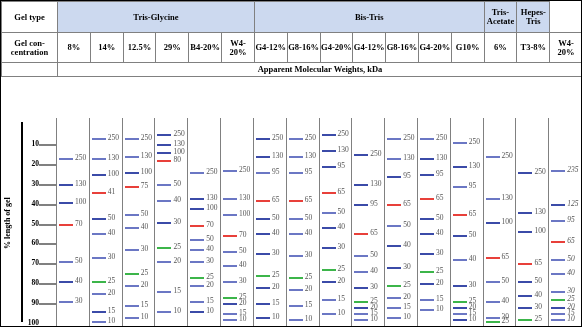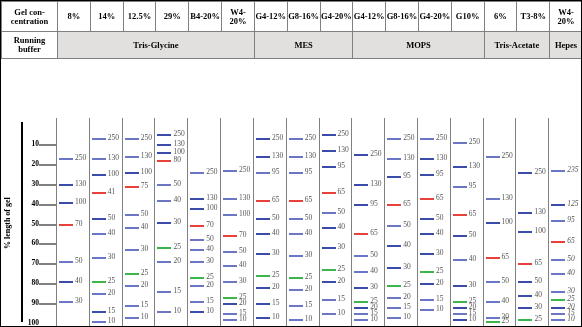--- a/index.html
+++ b/index.html
@@ -98,46 +98,49 @@
     white-space: nowrap;
   }
 </style>
 </head>
 <body>
 
 <div id="page">
 
   <table class="grid">
     <tbody>
+        <tr>
+      <td class="hdr-label">Gel type</td>
+      <td class="geltype" id="gt0" colspan="6" style="width: 196.875px;">Tris-Glycine</td>
+      <td class="geltype" id="gt1" colspan="7" style="width: 229.688px;">Bis-Tris</td>
+      <td class="geltype" id="gt2" colspan="1" style="width: 32.8125px;">Tris-Acetate</td>
+      <td class="geltype" id="gt3" colspan="1" style="width: 32.8125px;">Hepes-Tris</td>
+    </tr>
     <tr>
       <td class="hdr-label" id="gclabel">Gel con-<br>centration</td>
     <td class="gelconc" style="width: 32.8125px;">8%</td>
           <td class="gelconc" style="width: 32.8125px;">14%</td>
           <td class="gelconc" style="width: 32.8125px;">12.5%</td>
           <td class="gelconc" style="width: 32.8125px;">29%</td>
           <td class="gelconc" style="width: 32.8125px;">B4-20%</td>
           <td class="gelconc" style="width: 32.8125px;">W4-20%</td>
           <td class="gelconc" style="width: 32.8125px;">G4-12%</td>
           <td class="gelconc" style="width: 32.8125px;">G8-16%</td>
           <td class="gelconc" style="width: 32.8125px;">G4-20%</td>
           <td class="gelconc" style="width: 32.8125px;">G4-12%</td>
           <td class="gelconc" style="width: 32.8125px;">G8-16%</td>
           <td class="gelconc" style="width: 32.8125px;">G4-20%</td>
           <td class="gelconc" style="width: 32.8125px;">G10%</td>
           <td class="gelconc" style="width: 32.8125px;">6%</td>
           <td class="gelconc" style="width: 32.8125px;">T3-8%</td>
           <td class="gelconc" style="width: 32.8125px;">W4-20%</td>
         </tr>
     <tr>
-      <td class="hdr-label" id="rblabel">Running<br>buffer</td>
-      <td class="runbuf" id="rb0" colspan="6" style="width: 196.875px;">Tris-Glycine</td>
-      <td class="runbuf" id="rb1" colspan="3" style="width: 98.4375px;">MES</td>
-      <td class="runbuf" id="rb2" colspan="4" style="width: 131.25px;">MOPS</td>
-      <td class="runbuf" id="rb3" colspan="2" style="width: 65.625px;">Tris-Acetate</td>
-      <td class="runbuf" id="rb4" colspan="1" style="width: 32.8125px;">Hepes</td>
+      <td class="amw" id="amwpad" style="width: 56px;"></td>
+      <td class="amw" id="amwcell" colspan="16">Apparent Molecular Weights, kDa</td>
     </tr>
   </tbody>
     </table>
 
   <div id="gelpanel">
     <div class="axiscell">
       <div class="axis-title">% length of gel</div>
       <div class="axis-spine"></div>
       <div id="ticks">
           <div class="tickrow" style="top: 25.9px;">

